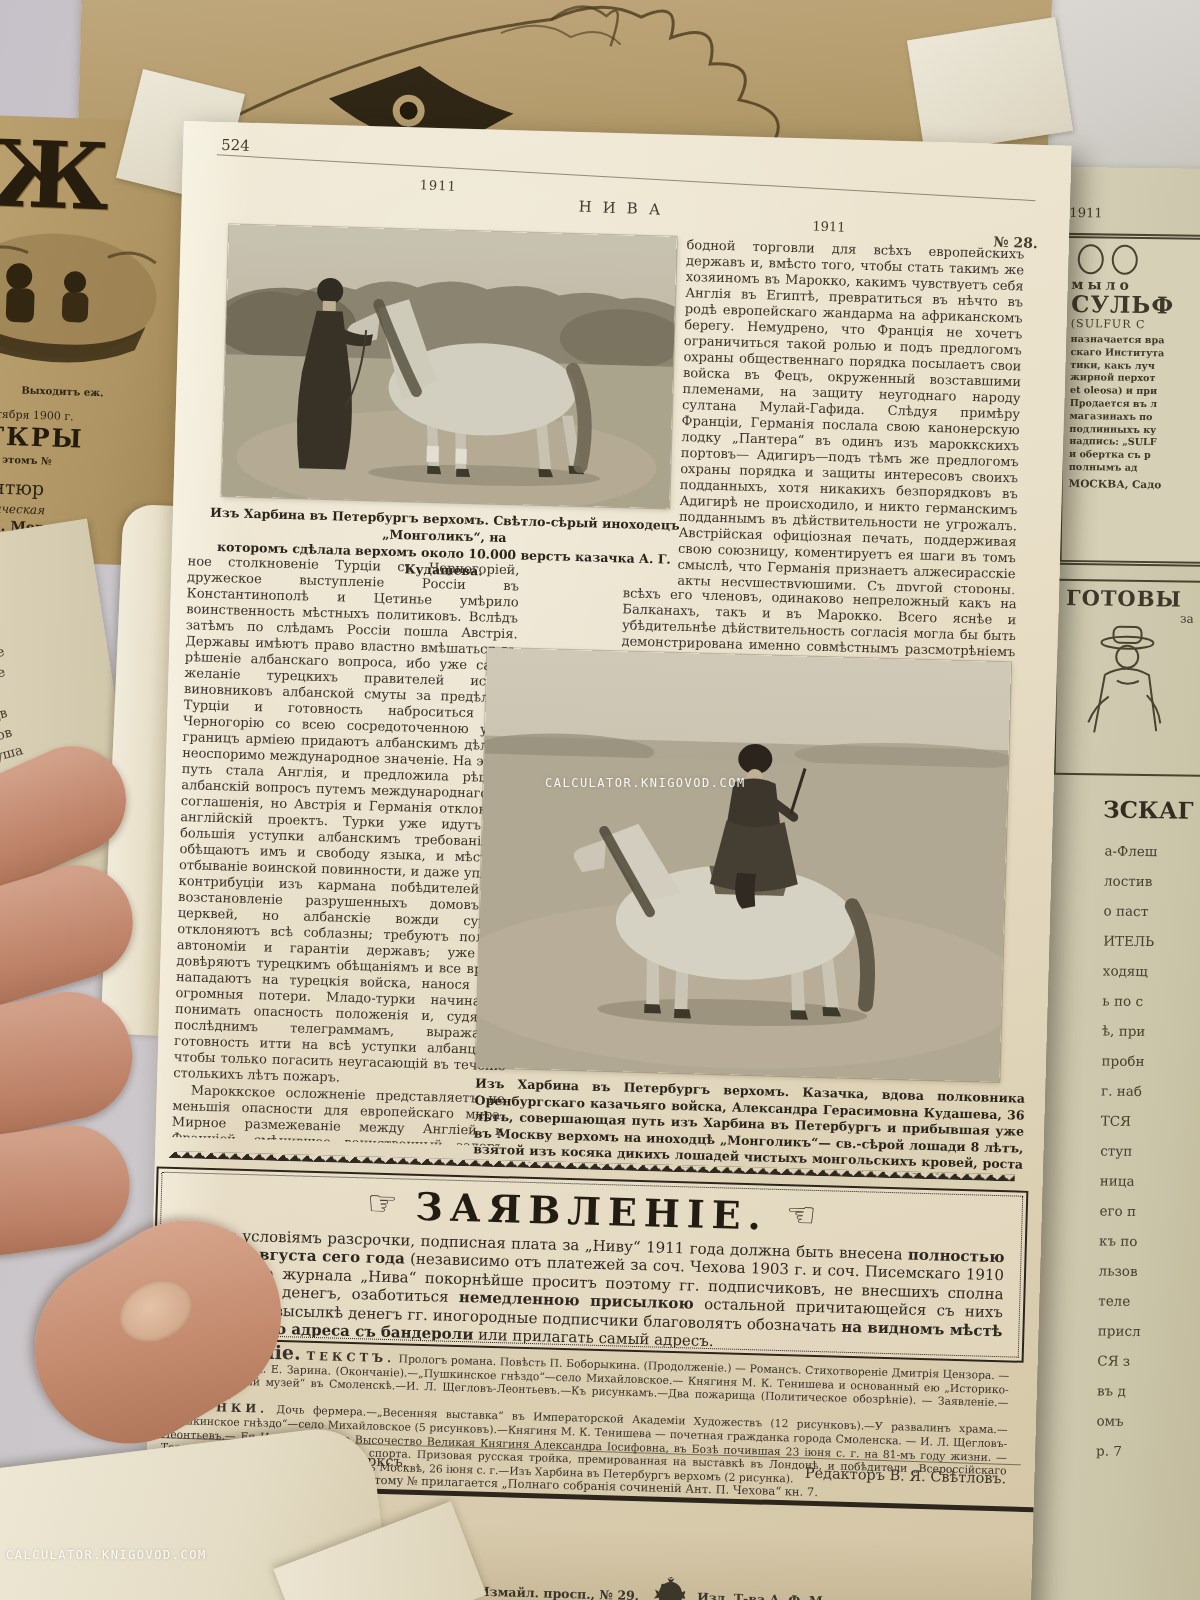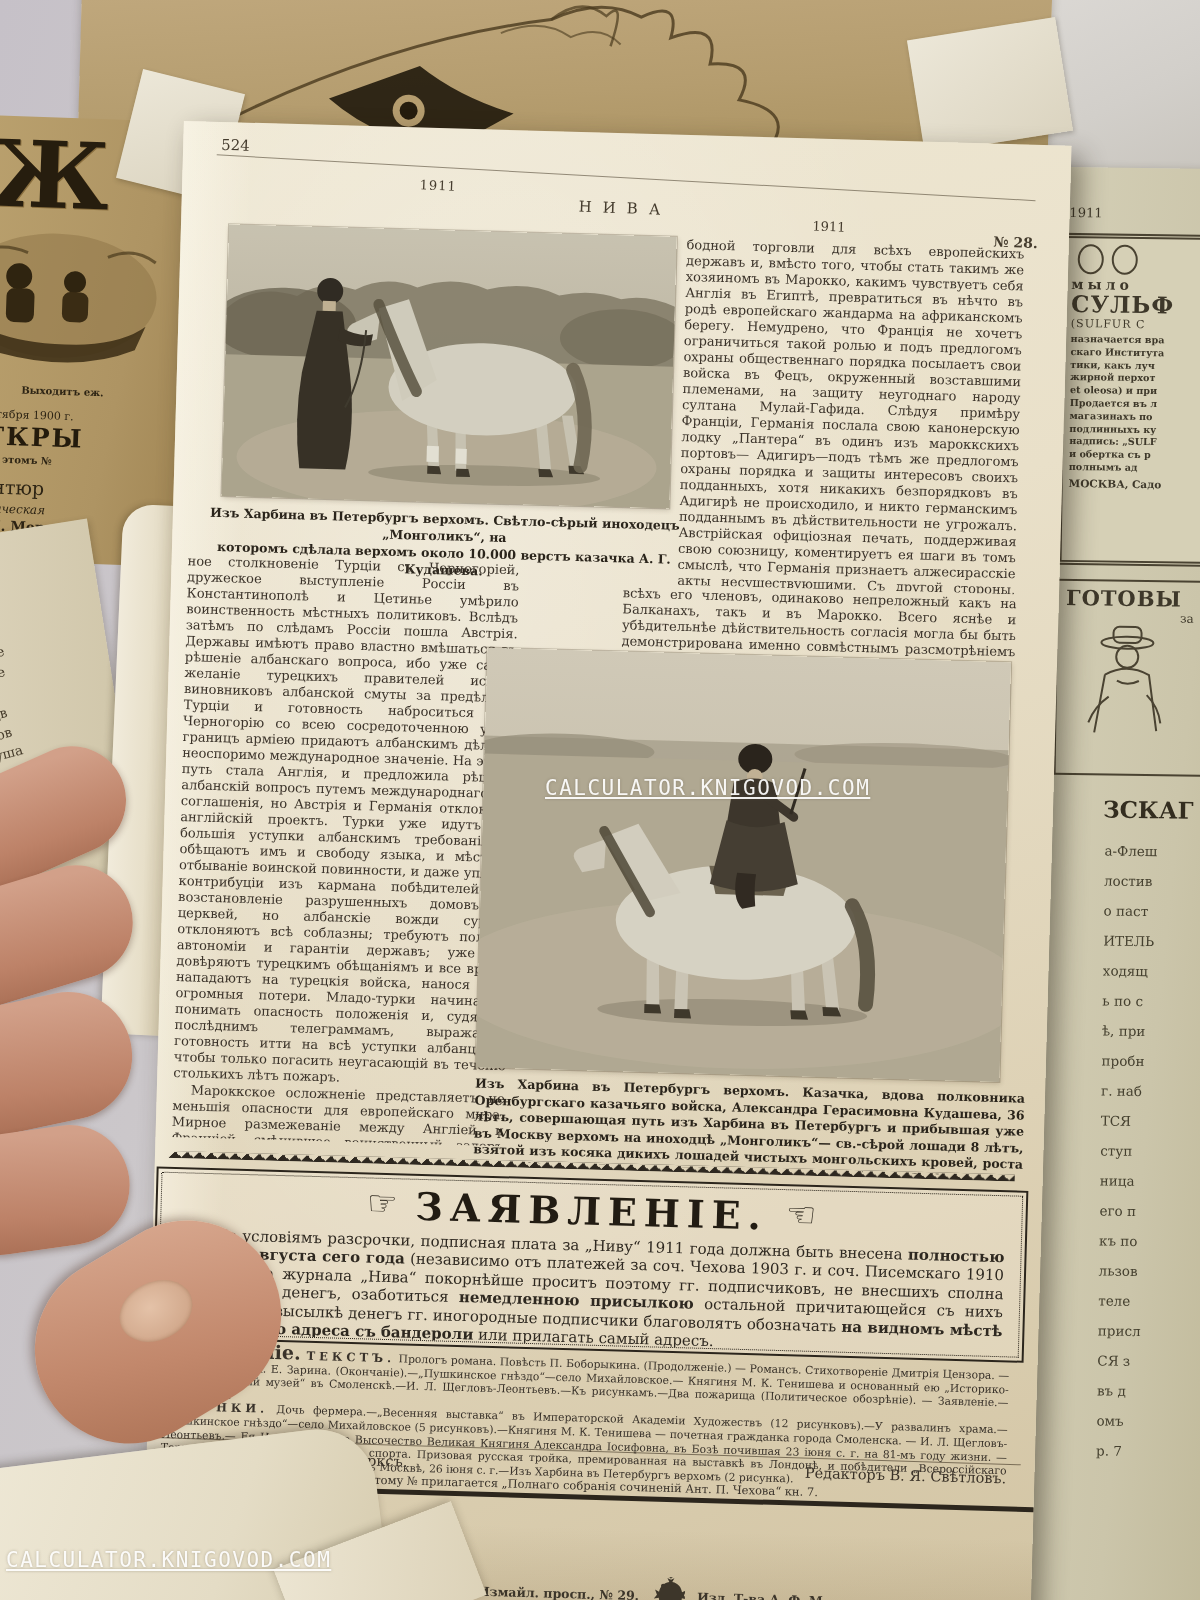--- a/index.html
+++ b/index.html
@@ -115,22 +115,22 @@
     border-radius:8px 60px 4px 12px;box-shadow:-2px -4px 10px rgba(40,30,15,.3);}
   .sheet2{left:285px;top:1532px;width:190px;height:100px;transform:rotate(-21deg);
     background:linear-gradient(115deg,#ece5d2,#dcd2b8);box-shadow:0 -3px 8px rgba(40,30,15,.25);}
   .thumb{left:30px;top:1238px;width:256px;height:188px;transform:rotate(-31deg);
     background:linear-gradient(200deg,#d8a88f 5%,#c2886c 60%,#ab7154 100%);
     border-radius:110px;box-shadow:-2px -4px 10px rgba(60,30,15,.35);}
   .nail{left:118px;top:1282px;width:76px;height:58px;transform:rotate(-26deg);
     background:radial-gradient(ellipse at 45% 40%,#e4c2a8,#cfa邃88 80%);
     background:radial-gradient(ellipse at 45% 40%,#e4c2a8,#cfa588 80%);
     border-radius:50%;box-shadow:inset 0 0 4px rgba(120,70,40,.4);}
-  .wm{font-family:"DejaVu Sans Mono",monospace;font-size:21px;letter-spacing:1.5px;
-    color:rgba(255,255,255,.92);text-shadow:0 0 3px rgba(80,70,50,.35);text-decoration:underline;}
+  .wm{font-family:"DejaVu Sans Mono",monospace;font-size:12px;letter-spacing:1.5px;
+    color:rgba(255,255,255,.92);text-shadow:0 0 3px rgba(80,70,50,.35);}
   .wm1{left:545px;top:776px;}
   .wm2{left:6px;top:1548px;}
   .preline{white-space:pre-line;}
 </style>
 </head>
 <body>
 
 <div class="scene">
 
   <div class="abs marble"></div>

